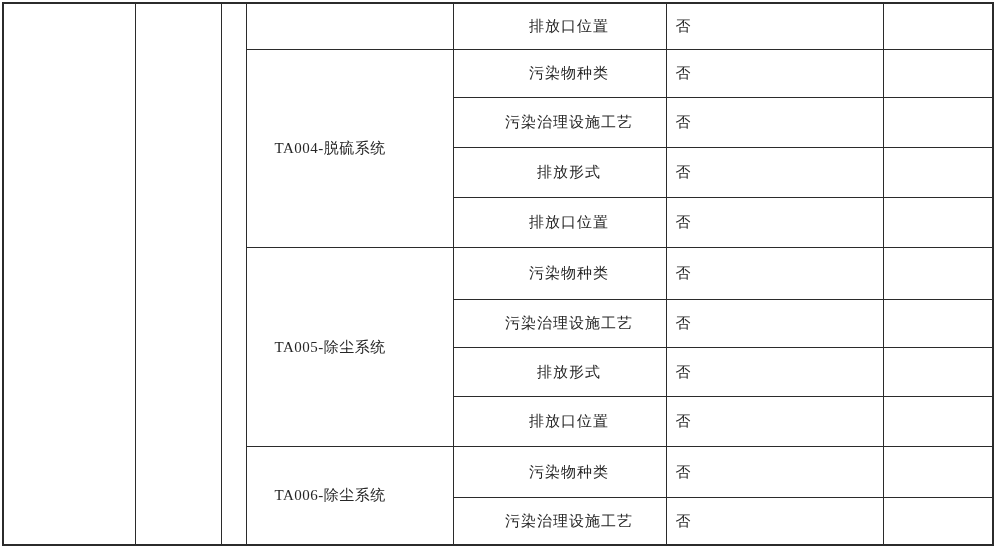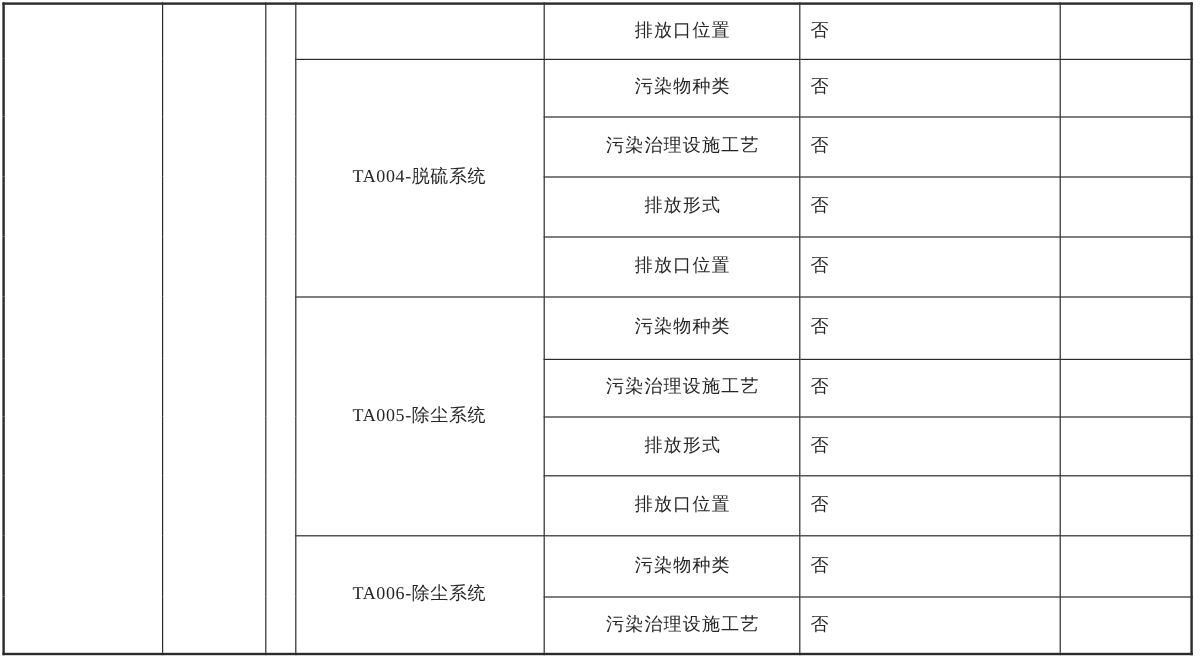--- a/index.html
+++ b/index.html
@@ -33,22 +33,22 @@
   }
   td {
     padding: 0;
     vertical-align: middle;
     color: #262626;
     font-size: 15px;
     line-height: 1.2;
     overflow: hidden;
   }
   td.sys {
-    text-align: center;
     letter-spacing: 0.5px;
+    padding-left: 28px;
   }
   td.lbl {
     text-align: center;
     letter-spacing: 1px;
     padding-left: 19px;
   }
   td.val {
     text-align: left;
     padding-left: 9px;
   }

